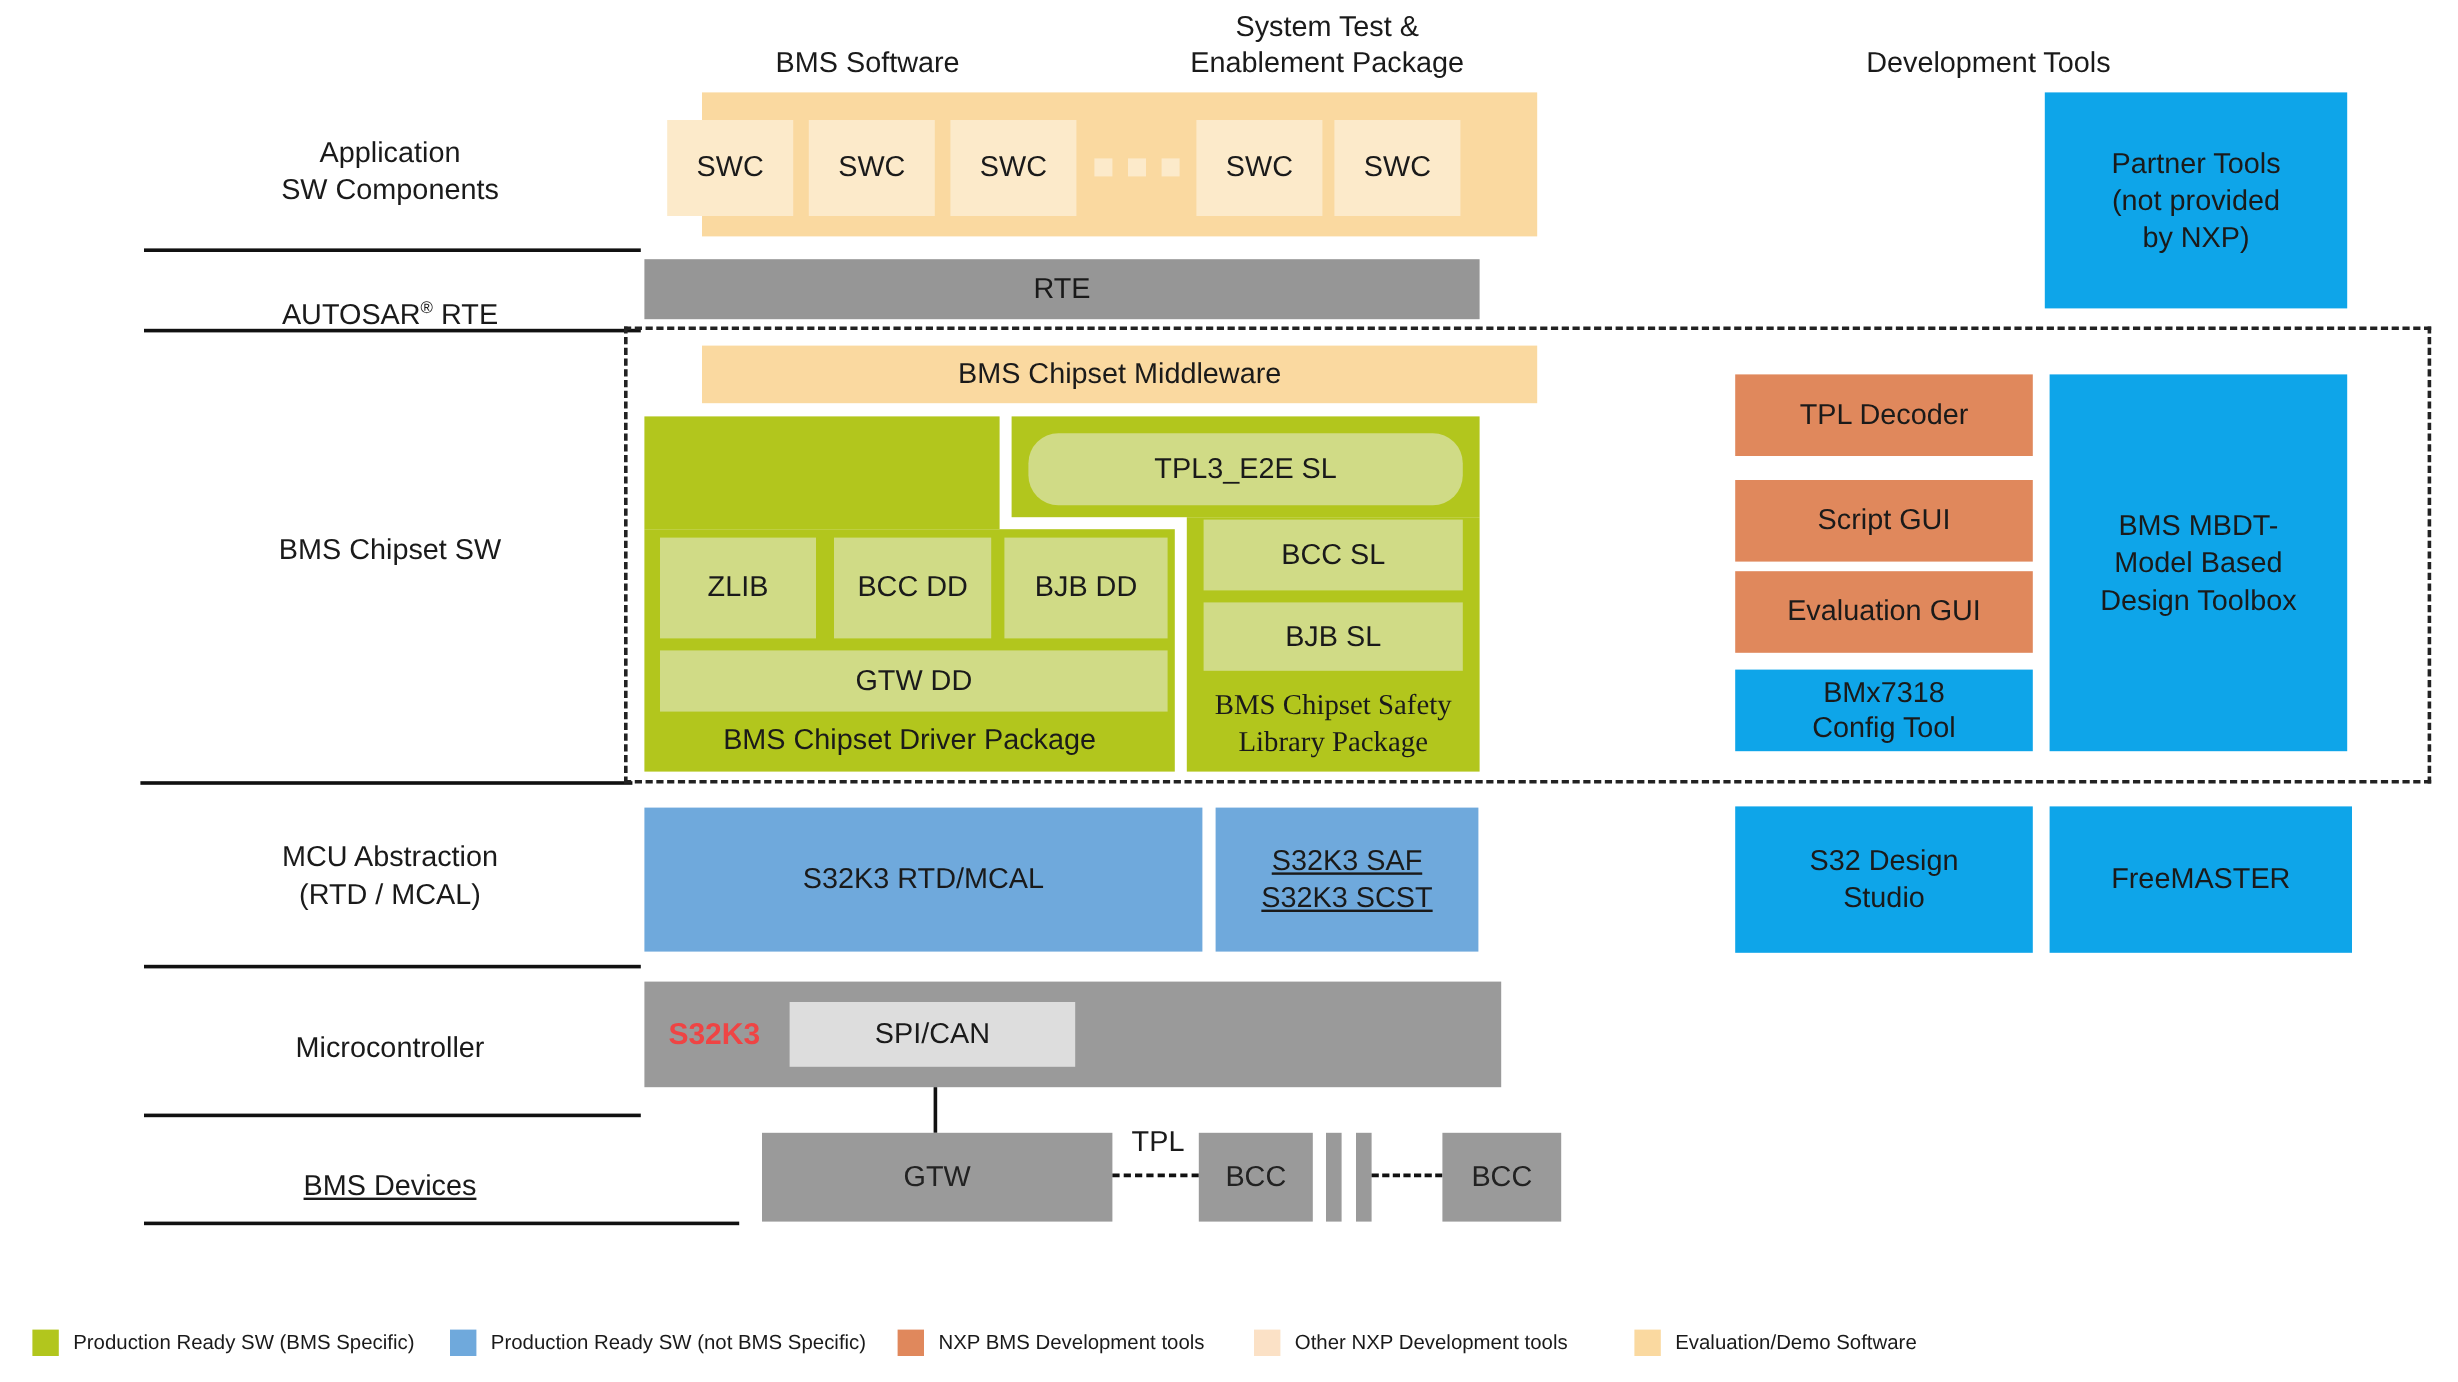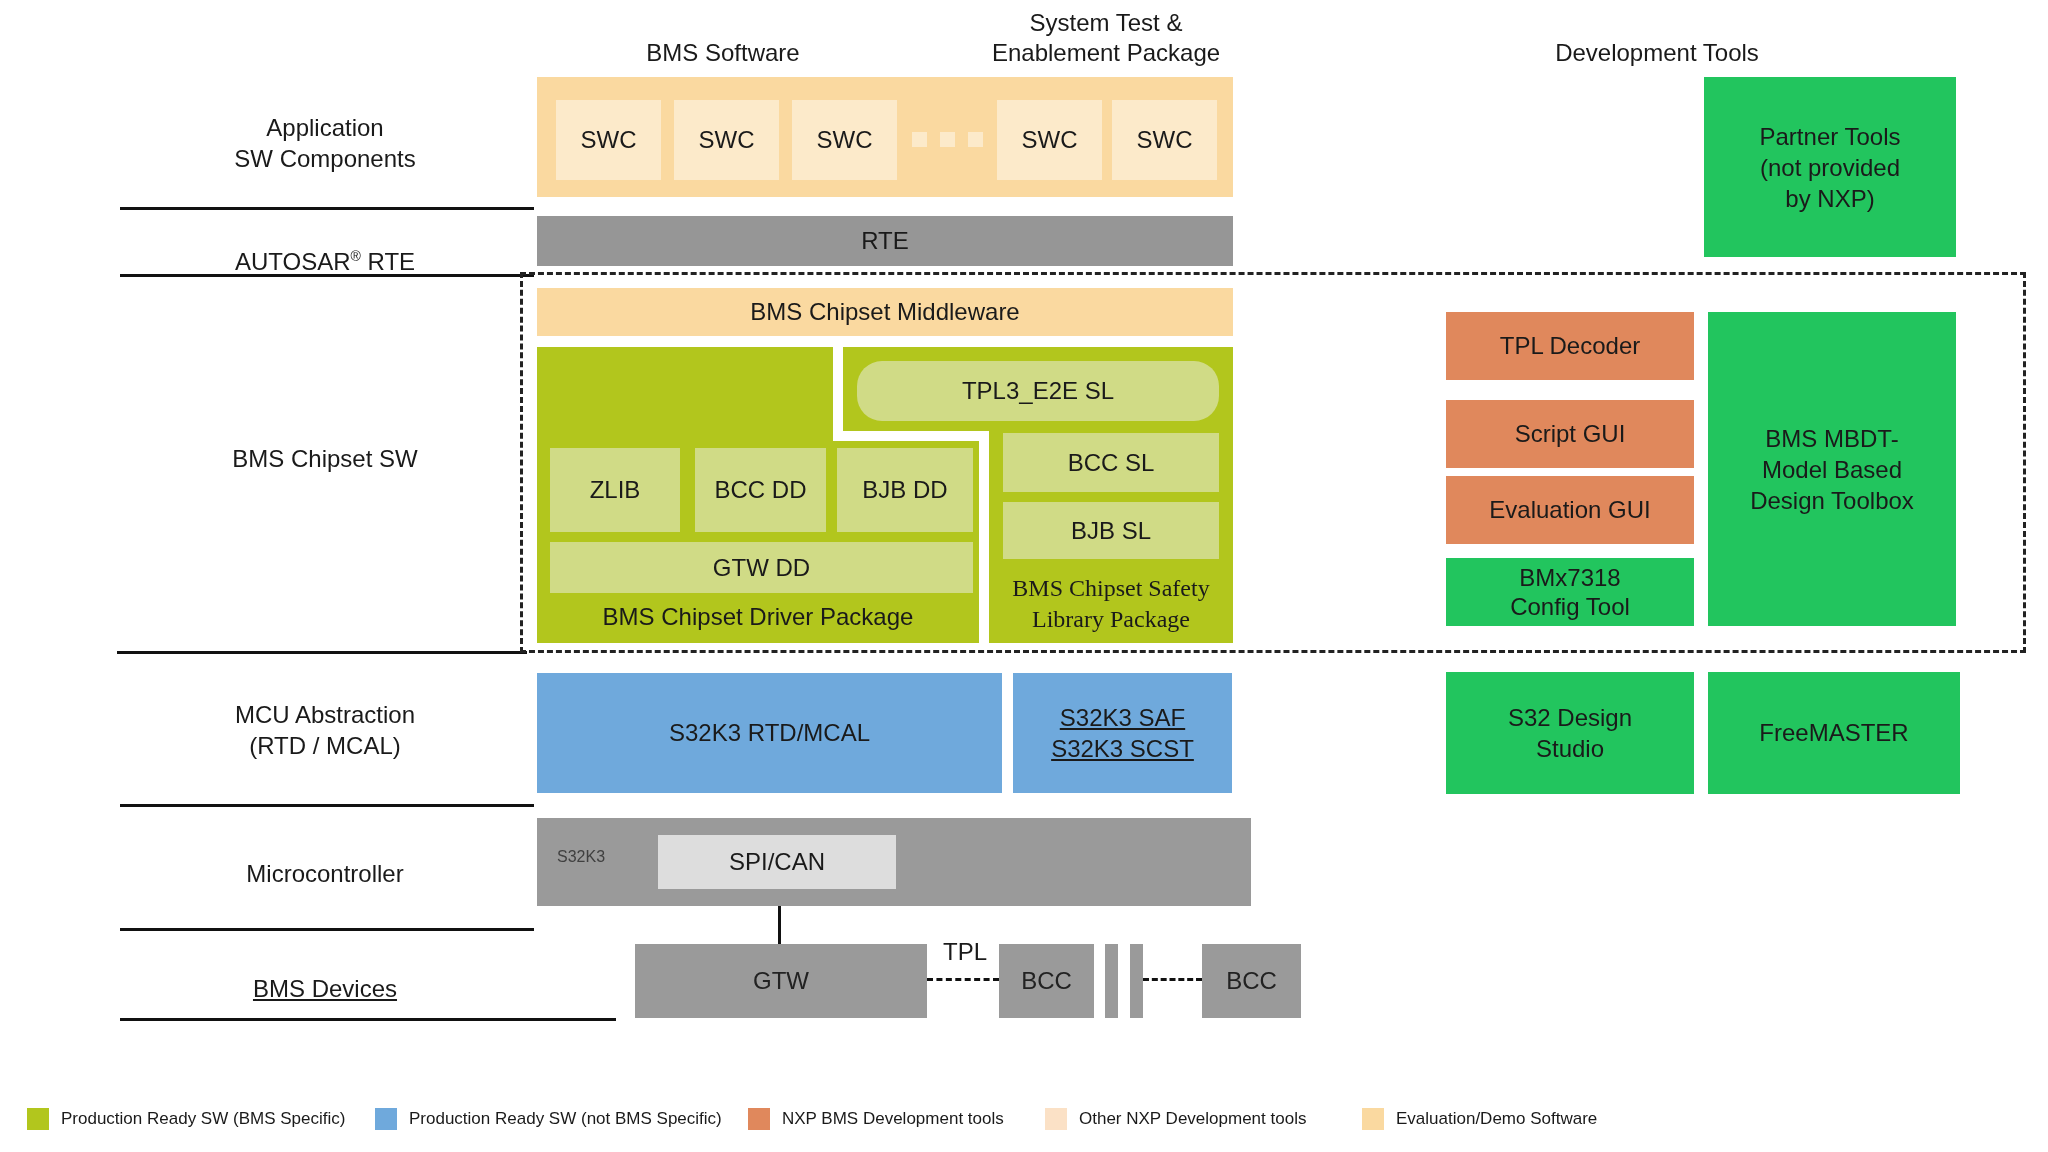--- a/index.html
+++ b/index.html
@@ -3,23 +3,23 @@
 <meta charset="utf-8">
 <style>
   html,body{margin:0;padding:0;background:#fff;}
   #canvas{position:relative;width:2048px;height:1152px;background:#ffffff;
           font-family:"Liberation Sans",sans-serif;color:#1a1a1a;overflow:hidden;}
   .abs{position:absolute;box-sizing:border-box;}
   .ctr{display:flex;align-items:center;justify-content:center;text-align:center;}
   .hdr{font-size:24px;line-height:30px;text-align:center;}
   .rowlbl{font-size:24px;line-height:31px;text-align:center;}
   .rule{background:#111;height:3px;}
-  .tan{background:#fad9a0;}
+  .tan{background:#fad9a0;margin-left:48px;}
   .tanlight{background:#fceaca;}
-  .peach{background:#22c55e;}
+  .peach{background:#0ea5e9;}
   .salmon{background:#e0885c;}
   .green{background:#b2c61d;}
   .greenlight{background:#d0db86;}
   .blue{background:#6fa9dc;}
   .gray{background:#969696;}
   .graydev{background:#9a9a9a;}
   .boxlbl{font-size:24px;}
   .boxlbl2{font-size:24px;line-height:31px;}
   .dashedrect{border:3px dashed #222;}
   .dashline{border-top:3px dashed #111;}
@@ -135,21 +135,21 @@
   </div>
   <div class="abs peach ctr boxlbl2" style="left:1446px;top:672px;width:248px;height:122px;">
     <div>
       <div>S32 Design</div>
       <div>Studio</div>
     </div>
   </div>
   <div class="abs peach ctr boxlbl" style="left:1708px;top:672px;width:252px;height:122px;">FreeMASTER</div>
 
   <div class="abs graydev" style="left:537px;top:818px;width:714px;height:88px;"></div>
-  <div class="abs" style="left:557px;top:848px;font-size:16px;font-weight:normal;color:#404040;">S32K3</div>
+  <div class="abs" style="left:557px;top:848px;font-size:25px;font-weight:bold;color:#ef4444;">S32K3</div>
   <div class="abs ctr boxlbl" style="left:658px;top:835px;width:238px;height:54px;background:#dddddd;">SPI/CAN</div>
   <div class="abs" style="left:778px;top:906px;width:3px;height:38px;background:#111;"></div>
 
   <div class="abs graydev ctr boxlbl" style="left:635px;top:944px;width:292px;height:74px;color:#222;">GTW</div>
   <div class="abs boxlbl" style="left:935px;top:938px;width:60px;text-align:center;">TPL</div>
   <div class="abs dashline" style="left:927px;top:978px;width:72px;"></div>
   <div class="abs graydev ctr boxlbl" style="left:999px;top:944px;width:95px;height:74px;color:#222;">BCC</div>
   <div class="abs graydev" style="left:1105px;top:944px;width:13px;height:74px;"></div>
   <div class="abs graydev" style="left:1130px;top:944px;width:13px;height:74px;"></div>
   <div class="abs dashline" style="left:1143px;top:978px;width:59px;"></div>

